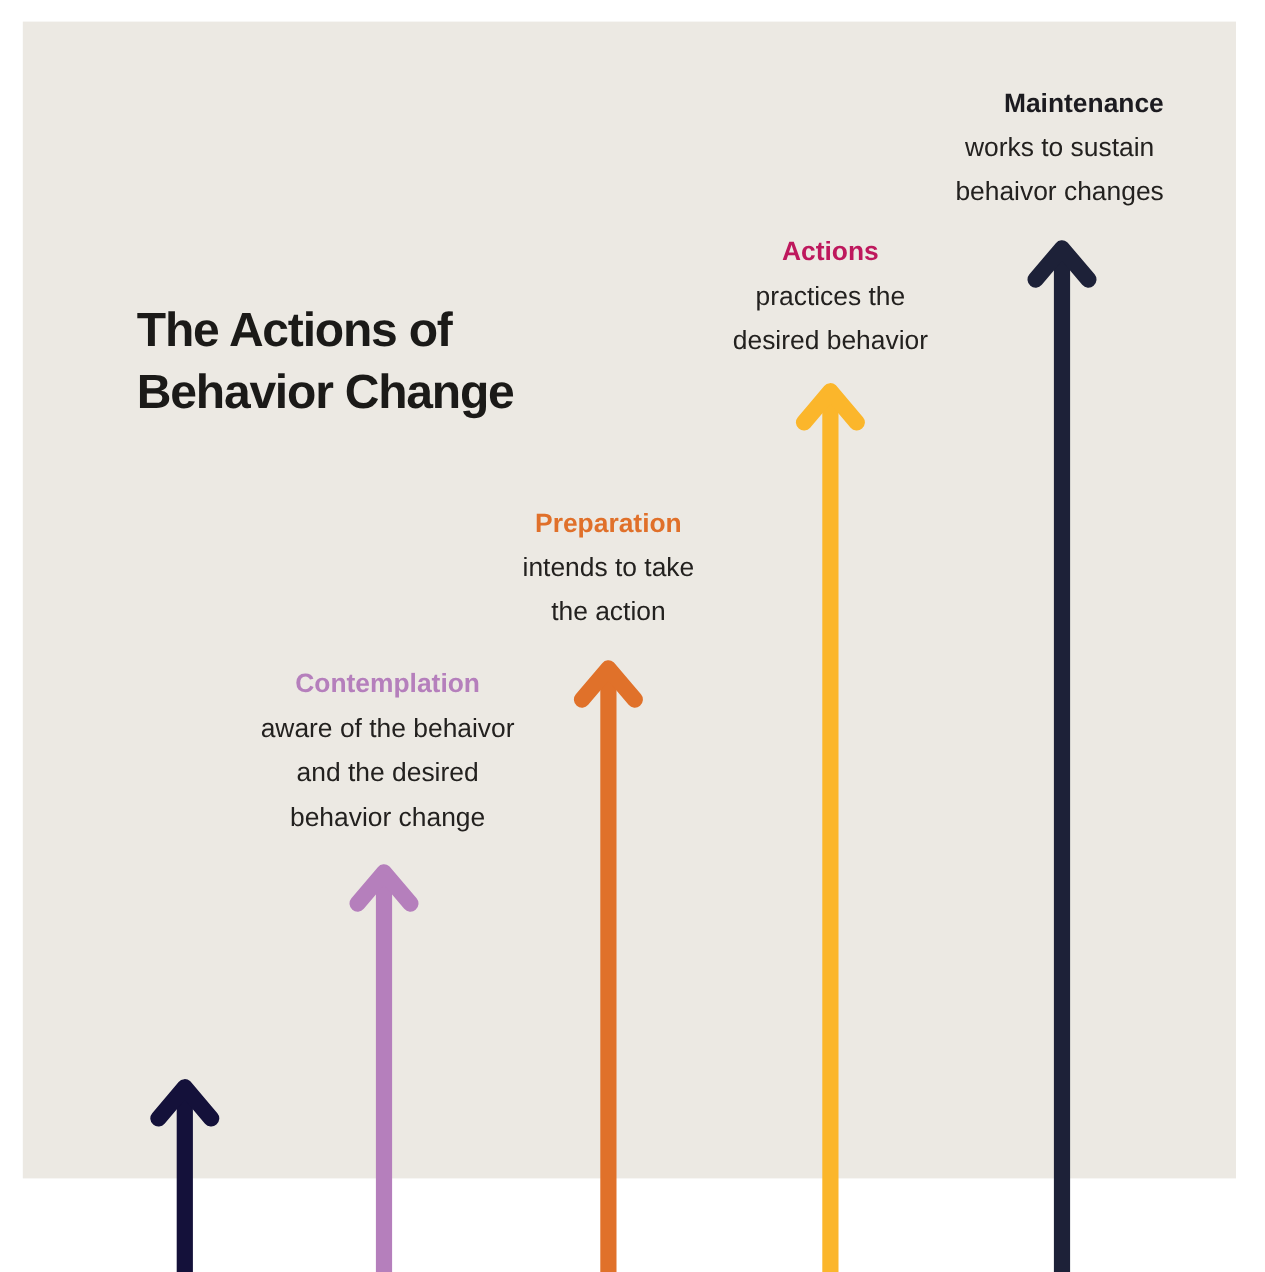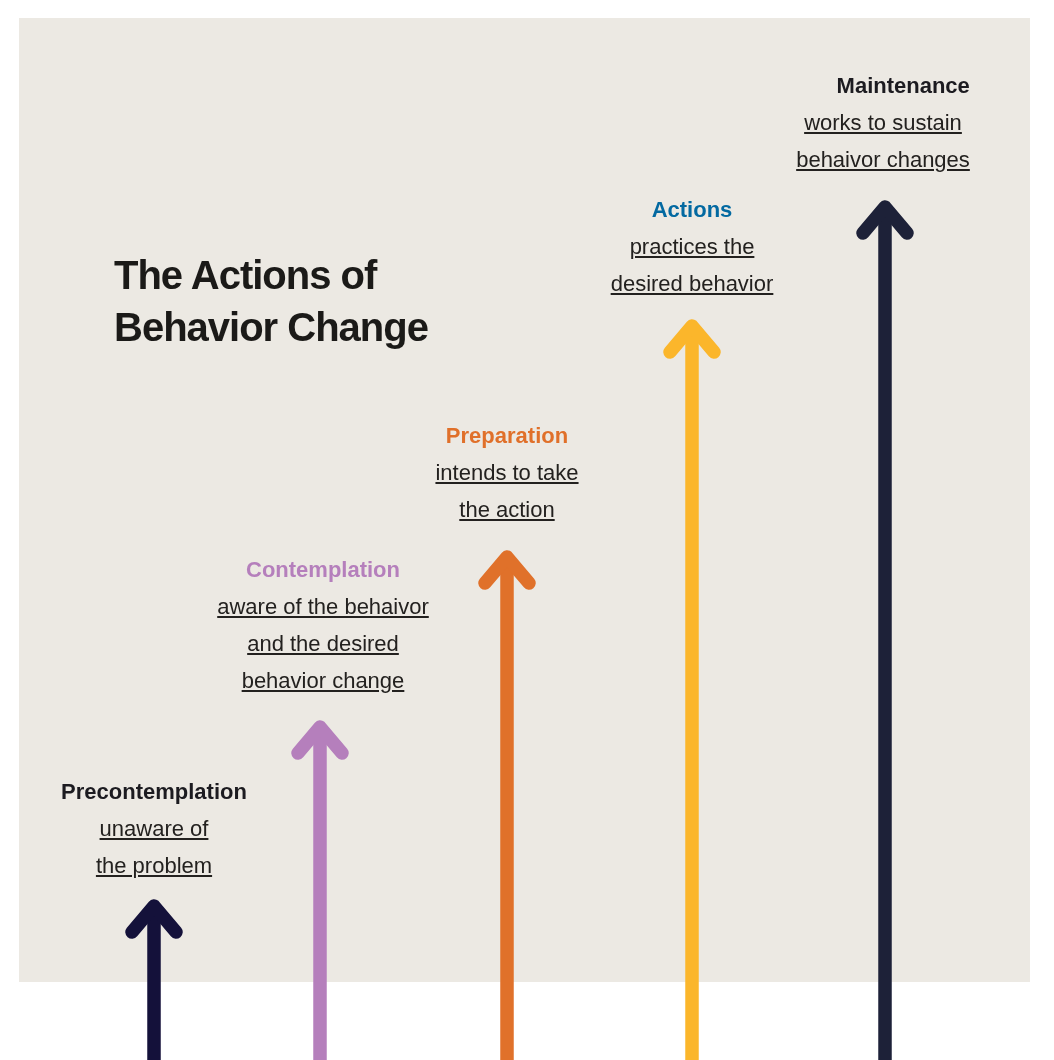--- a/index.html
+++ b/index.html
@@ -36,40 +36,35 @@
     text-align:center;
     white-space:nowrap;
     line-height:37px;
     font-size:22px;
     color:#23211f;
   }
   .stage-label .stage-name{
     display:block;
     font-weight:bold;
   }
-  .stage-label .desc-line{display:block;text-decoration:underline;}
+  .stage-label .desc-line{display:block;}
   .arrow{position:absolute;}
 </style>
 </head>
 <body>
 
 <div class="canvas">
 
   <div class="panel"></div>
 
   <div class="title">
     <span>The Actions of</span>
     <span>Behavior Change</span>
   </div>
 
-  <div class="stage-label" style="left:154px;top:773px;">
-    <span class="stage-name" style="color: rgb(28, 27, 32);">Precontemplation</span>
-    <span class="desc-line">unaware of</span>
-    <span class="desc-line">the problem</span>
-  </div>
   <svg class="arrow" style="left:122px;top:898px;" width="64" height="162" viewBox="0 0 64 162">
     <line x1="32" y1="10" x2="32" y2="162" stroke-width="13.5" stroke="#14113a"></line>
     <polyline points="10,34 32,8 54,34" fill="none" stroke-width="13.5" stroke-linecap="round" stroke-linejoin="round" stroke="#14113a"></polyline>
   </svg>
 
   <div class="stage-label" style="left:323px;top:551px;">
     <span class="stage-name" style="color: rgb(181, 127, 188);">Contemplation</span>
     <span class="desc-line">aware of the behaivor</span>
     <span class="desc-line">and the desired</span>
     <span class="desc-line">behavior change</span>
@@ -83,21 +78,21 @@
     <span class="stage-name" style="color: rgb(224, 112, 42);">Preparation</span>
     <span class="desc-line">intends to take</span>
     <span class="desc-line">the action</span>
   </div>
   <svg class="arrow" style="left:475px;top:549px;" width="64" height="511" viewBox="0 0 64 511">
     <line x1="32" y1="10" x2="32" y2="511" stroke-width="13.5" stroke="#e0712a"></line>
     <polyline points="10,34 32,8 54,34" fill="none" stroke-width="13.5" stroke-linecap="round" stroke-linejoin="round" stroke="#e0712a"></polyline>
   </svg>
 
   <div class="stage-label" style="left:692px;top:191px;">
-    <span class="stage-name" style="color: #0369a1;">Actions</span>
+    <span class="stage-name" style="color: #be185d;">Actions</span>
     <span class="desc-line">practices the</span>
     <span class="desc-line">desired behavior</span>
   </div>
   <svg class="arrow" style="left:660px;top:318px;" width="64" height="742" viewBox="0 0 64 742">
     <line x1="32" y1="10" x2="32" y2="742" stroke-width="13.5" stroke="#fbb62b"></line>
     <polyline points="10,34 32,8 54,34" fill="none" stroke-width="13.5" stroke-linecap="round" stroke-linejoin="round" stroke="#fbb62b"></polyline>
   </svg>
 
   <div class="stage-label" style="left:883px;top:67px;">
     <span class="stage-name" style="color: rgb(28, 27, 32); text-align: right;">Maintenance</span>

